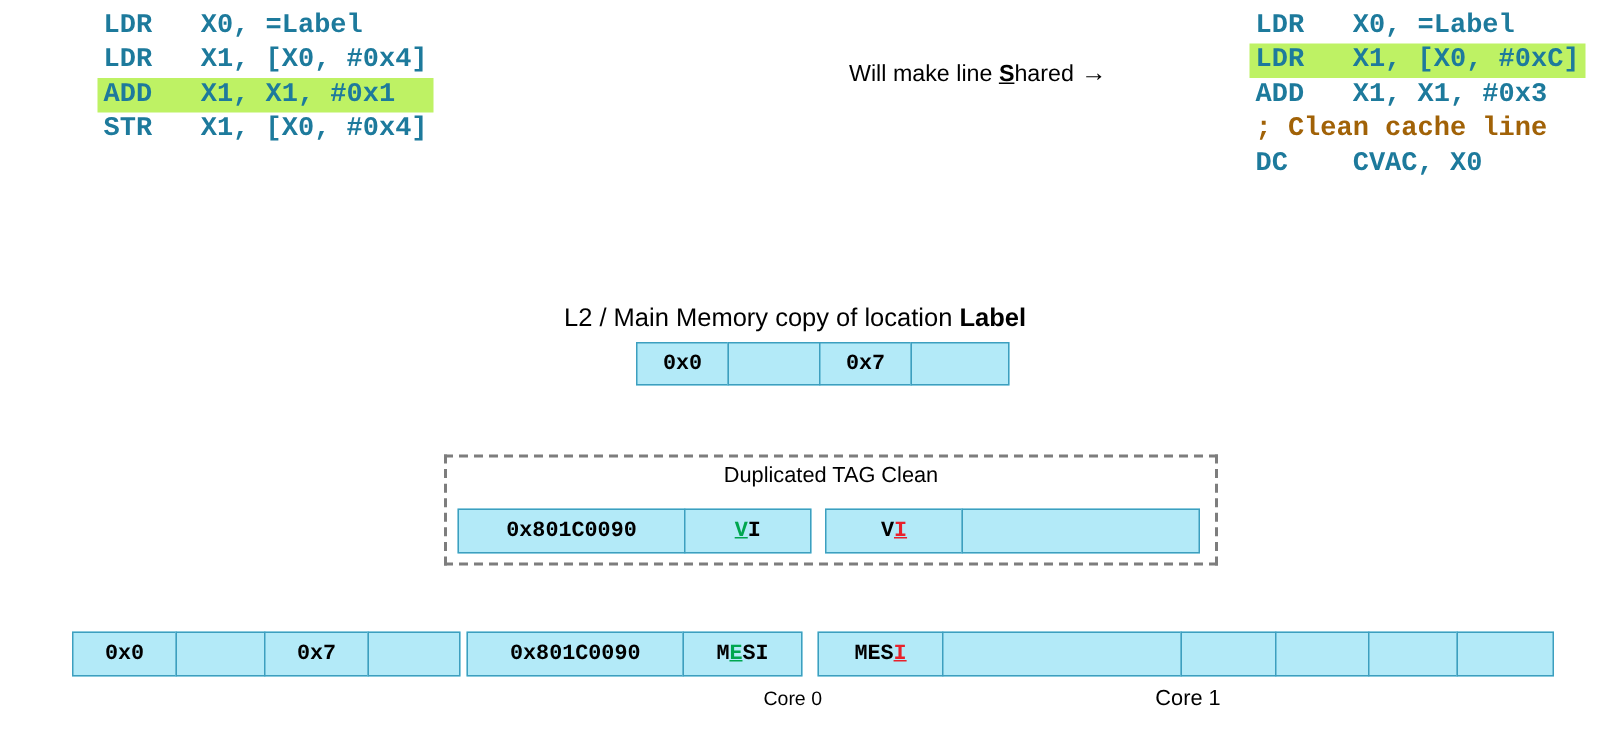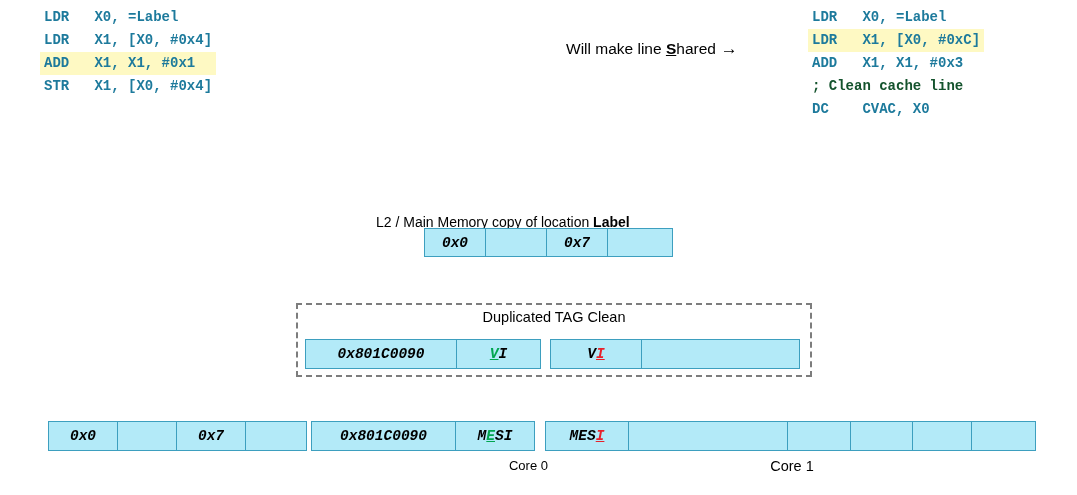--- a/index.html
+++ b/index.html
@@ -12,36 +12,37 @@
     height: 495px;
     position: relative;
     font-family: "Liberation Sans", sans-serif;
     overflow: hidden;
   }
 
   
   .code-block {
     position: absolute;
     font-family: "Liberation Mono", "DejaVu Sans Mono", monospace;
-    font-size: 14px;
+    font-size: 18px;
     font-weight: bold;
     line-height: 23px;
     color: #1D7A9C;
     white-space: pre;
+    margin-left: 25px;
   }
   .code-block .code-line {
     padding: 0 4px 0 4px;
     display: block;
     white-space: pre;
   }
   .code-line.hl {
-    background: #fef9c3;
+    background: #bef264;
   }
   .code-line.comment {
-    color: #14532d;
+    color: #a16207;
   }
 
   #code-left  { left: 40px;  top: 6px; }
   #code-right { left: 808px; top: 6px; }
 
   
   #annotation {
     position: absolute;
     left: 566px;
     top: 39px;
@@ -50,21 +51,20 @@
     white-space: nowrap;
   }
   #annotation .u { text-decoration: underline; font-weight: bold; }
   #annotation .arrow { font-size: 17px; }
 
   
   .cellrow {
     position: absolute;
     display: flex;
     box-sizing: border-box;
-    font-style: italic;
   }
   .cell {
     box-sizing: border-box;
     background: #B3EAF8;
     border: 1px solid #3D9FBF;
     display: flex;
     align-items: center;
     justify-content: center;
     font-family: "Liberation Mono", "DejaVu Sans Mono", monospace;
     font-size: 14.5px;
@@ -73,22 +73,22 @@
     height: 100%;
     white-space: pre;
   }
   .cell + .cell { margin-left: -1px; }
   .gap { background: transparent; border: none; }
 
   
   #l2-label {
     position: absolute;
     left: 376px;
-    top: 214px;
-    font-size: 14px;
+    top: 202px;
+    font-size: 17px;
     color: #000;
     white-space: nowrap;
   }
   #l2-label b { font-weight: bold; }
   #l2-row {
     left: 424px;
     top: 228px;
     height: 29px;
   }
 

